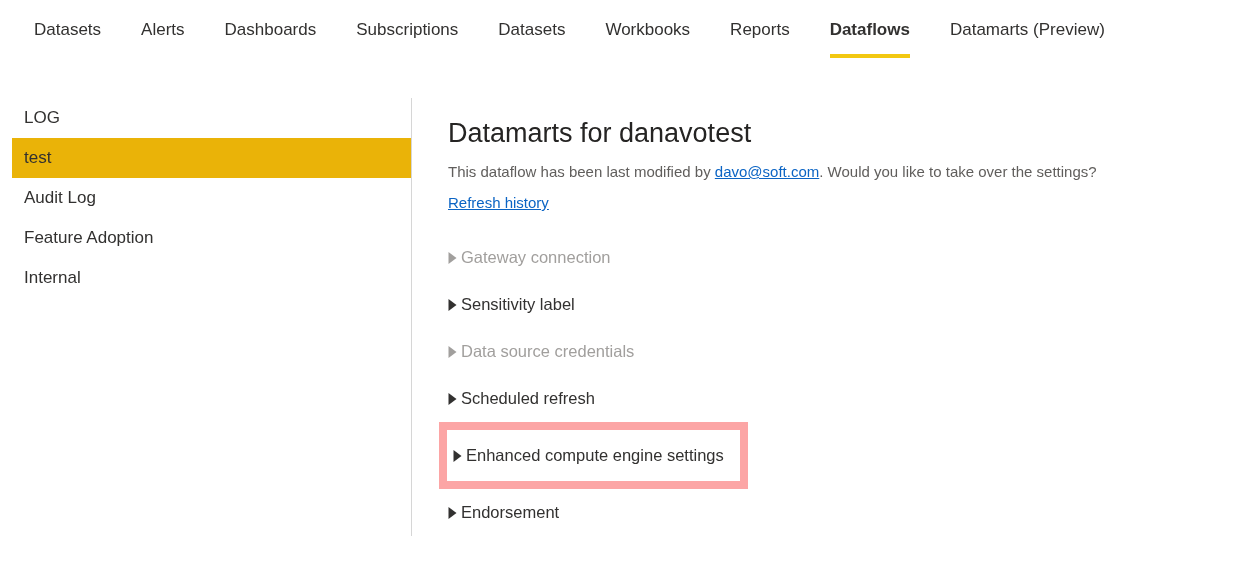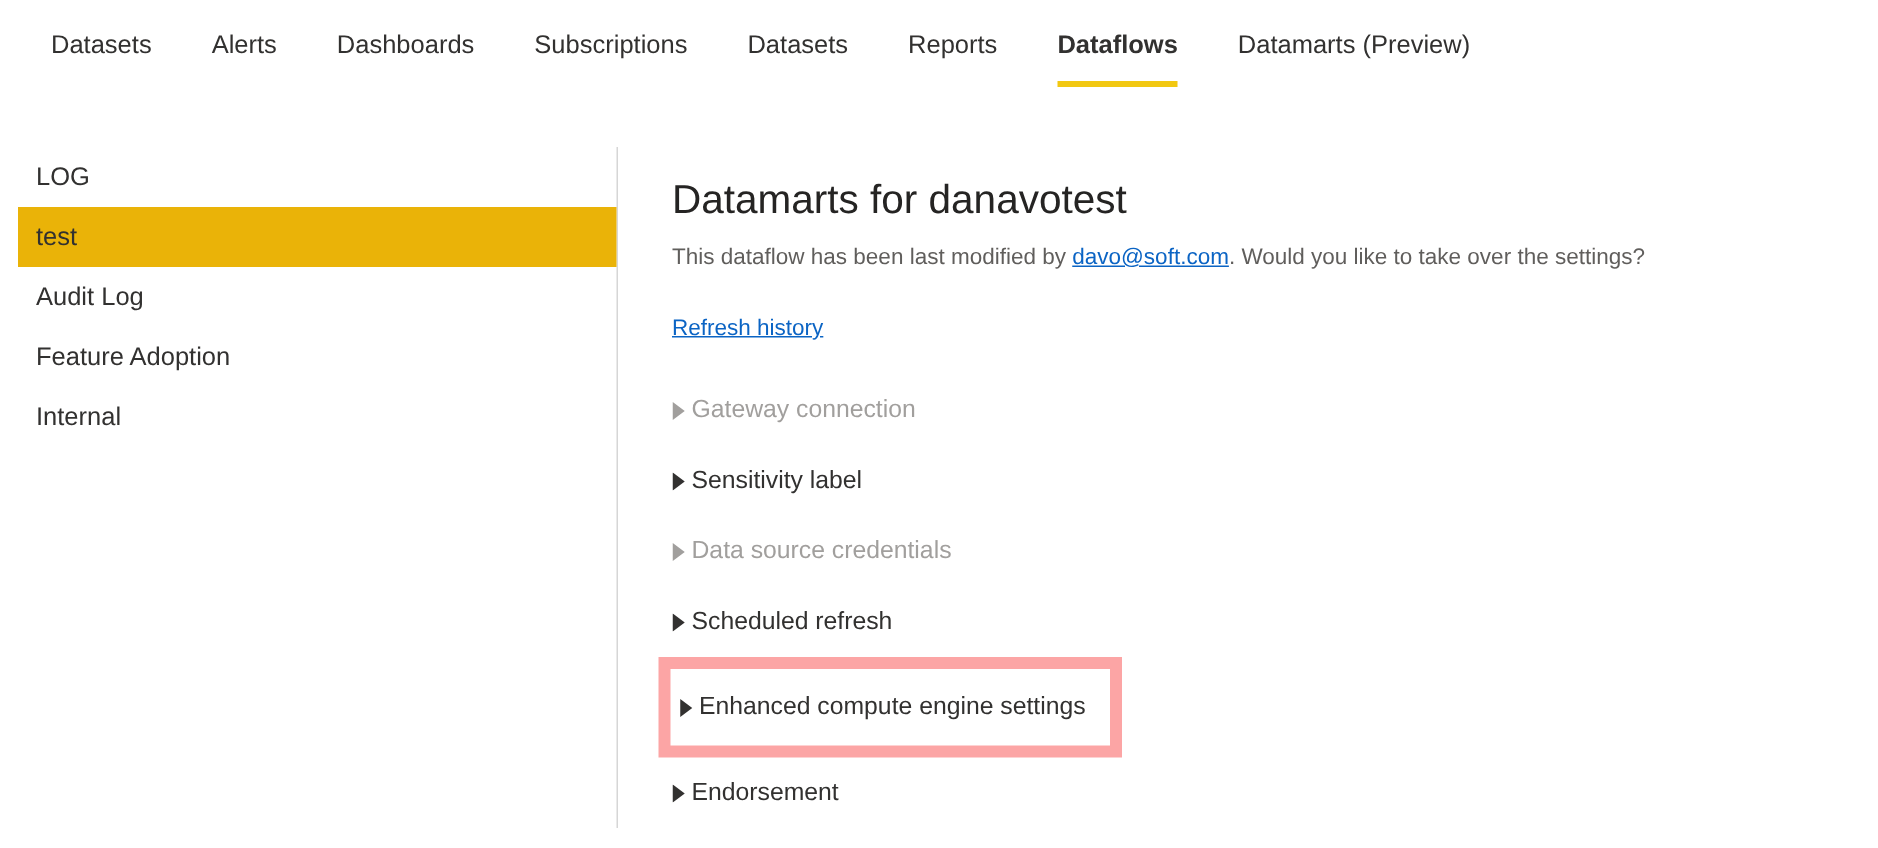--- a/index.html
+++ b/index.html
@@ -64,21 +64,21 @@
     }
     .page-title {
       font-size: 27px;
       font-weight: 400;
       color: #252423;
       margin-bottom: 14px;
     }
     .subtitle {
       font-size: 15px;
       color: #605e5c;
-      margin-bottom: 30px;
+      margin-bottom: 14px;
     }
     .subtitle a {
       color: #0b64c4;
       text-decoration: underline;
     }
     .link-row {
       margin-bottom: 22px;
     }
     .link-row a {
       color: #0b64c4;
@@ -116,20 +116,21 @@
   </style>
 </head>
 <body>
 
 <div class="tab-bar">
   <div class="tab-item">Datasets</div>
   <div class="tab-item">Alerts</div>
   <div class="tab-item">Dashboards</div>
   <div class="tab-item">Subscriptions</div>
   <div class="tab-item">Datasets</div>
+  <div class="tab-item">Workbooks</div>
   <div class="tab-item">Reports</div>
   <div class="tab-item active">Dataflows</div>
   <div class="tab-item">Datamarts (Preview)</div>
 </div>
 
 <div class="content-area">
   <div class="sidebar">
     <div class="sidebar-item">LOG</div>
     <div class="sidebar-item selected">test</div>
     <div class="sidebar-item">Audit Log</div>

